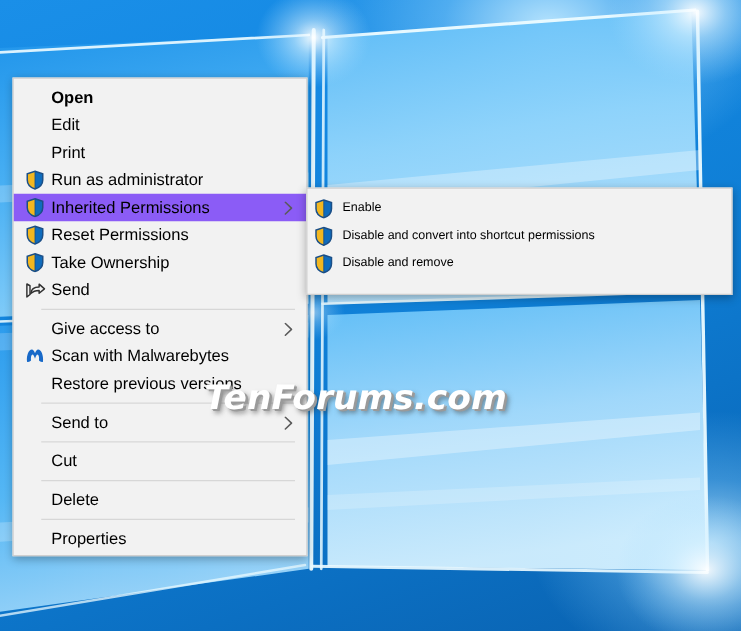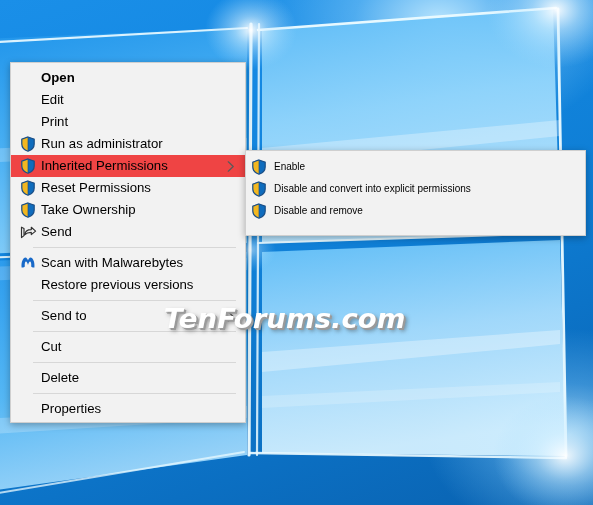--- a/index.html
+++ b/index.html
@@ -61,21 +61,21 @@
     align-items: center;
     height: 22px;
     padding: 0 0 0 8px;
     color: #000;
     font-size: 13.2px;
     line-height: 22px;
     white-space: nowrap;
     cursor: default;
   }
   .mi.bold .mi-label { font-weight: bold; }
-  .mi.hl { background: #ef4444; }
+  .mi.hl { background: #8b5cf6; }
   .mi-icon {
     width: 18px;
     height: 18px;
     flex: 0 0 18px;
     margin-right: 4px;
     display: inline-flex;
     align-items: center;
     justify-content: center;
   }
   .mi-label {
@@ -271,20 +271,29 @@
         <span class="mi-icon">
           <svg width="17" height="15" viewBox="0 0 17 15">
             <path d="M1.5 2.2 L1.5 12.6 L4.0 10.6 L4.0 3.6 Z" fill="none" stroke="#303030" stroke-width="1.15" stroke-linejoin="round"></path>
             <path d="M4.6 9.9 C5.0 6.0 8.0 4.6 11.3 4.6 L11.3 2.3 L15.6 6.1 L11.3 9.6 L11.3 7.4 C8.6 7.4 6.4 8.0 4.6 9.9 Z" fill="none" stroke="#303030" stroke-width="1.15" stroke-linejoin="round"></path>
           </svg>
         </span>
         <span class="mi-label">Send</span>
       </div>
       <div class="sep"></div>
       <div class="mi">
+        <span class="mi-icon"></span>
+        <span class="mi-label">Give access to</span>
+        <span class="mi-arrow">
+          <svg width="8" height="11" viewBox="0 0 8 11">
+            <path d="M1.3 0.8 L6.2 5.5 L1.3 10.2" fill="none" stroke="#5a5a5a" stroke-width="1.25" stroke-linecap="round" stroke-linejoin="round"></path>
+          </svg>
+        </span>
+      </div>
+      <div class="mi">
         <span class="mi-icon">
           <svg width="16" height="16" viewBox="0 0 16 16">
             <path d="M1.6 12.4 C1.0 7.0 3.2 2.6 5.4 2.6 C6.7 2.6 7.4 4.0 8.0 5.6 C8.6 4.0 9.3 2.6 10.6 2.6 C12.8 2.6 15.0 7.0 14.4 12.4 C13.2 12.8 11.9 12.3 11.2 11.4 C11.5 8.3 10.8 6.6 10.0 6.6 C9.3 6.6 8.6 8.0 8.0 10.0 C7.4 8.0 6.7 6.6 6.0 6.6 C5.2 6.6 4.5 8.3 4.8 11.4 C4.1 12.3 2.8 12.8 1.6 12.4 Z" fill="#1869c8"></path>
           </svg>
         </span>
         <span class="mi-label">Scan with Malwarebytes</span>
       </div>
       <div class="mi">
         <span class="mi-icon"></span>
         <span class="mi-label">Restore previous versions</span>
@@ -330,21 +339,21 @@
       </div>
       <div class="mi">
         <span class="mi-icon">
           <svg width="16" height="16" viewBox="0 0 16 16">
             <path d="M8 1 L14.2 3.1 L14.2 8.0 C14.2 11.6 11.4 14.1 8 15.2 C4.6 14.1 1.8 11.6 1.8 8.0 L1.8 3.1 Z" fill="#0f6cbd"></path>
             <path d="M8 1 L1.8 3.1 L1.8 8.0 C1.8 11.6 4.6 14.1 8 15.2 Z" fill="#f2b720"></path>
             <path d="M8 1 L14.2 3.1 L14.2 8.0 C14.2 11.6 11.4 14.1 8 15.2 C4.6 14.1 1.8 11.6 1.8 8.0 L1.8 3.1 Z" fill="none" stroke="#1b4f87" stroke-width="1.2"></path>
             <path d="M8 1.1 L8 15.1" stroke="#1b4f87" stroke-width="0.9" opacity="0.75"></path>
           </svg>
         </span>
-        <span class="mi-label">Disable and convert into explicit permissions</span>
+        <span class="mi-label">Disable and convert into shortcut permissions</span>
       </div>
       <div class="mi">
         <span class="mi-icon">
           <svg width="16" height="16" viewBox="0 0 16 16">
             <path d="M8 1 L14.2 3.1 L14.2 8.0 C14.2 11.6 11.4 14.1 8 15.2 C4.6 14.1 1.8 11.6 1.8 8.0 L1.8 3.1 Z" fill="#0f6cbd"></path>
             <path d="M8 1 L1.8 3.1 L1.8 8.0 C1.8 11.6 4.6 14.1 8 15.2 Z" fill="#f2b720"></path>
             <path d="M8 1 L14.2 3.1 L14.2 8.0 C14.2 11.6 11.4 14.1 8 15.2 C4.6 14.1 1.8 11.6 1.8 8.0 L1.8 3.1 Z" fill="none" stroke="#1b4f87" stroke-width="1.2"></path>
             <path d="M8 1.1 L8 15.1" stroke="#1b4f87" stroke-width="0.9" opacity="0.75"></path>
           </svg>
         </span>

